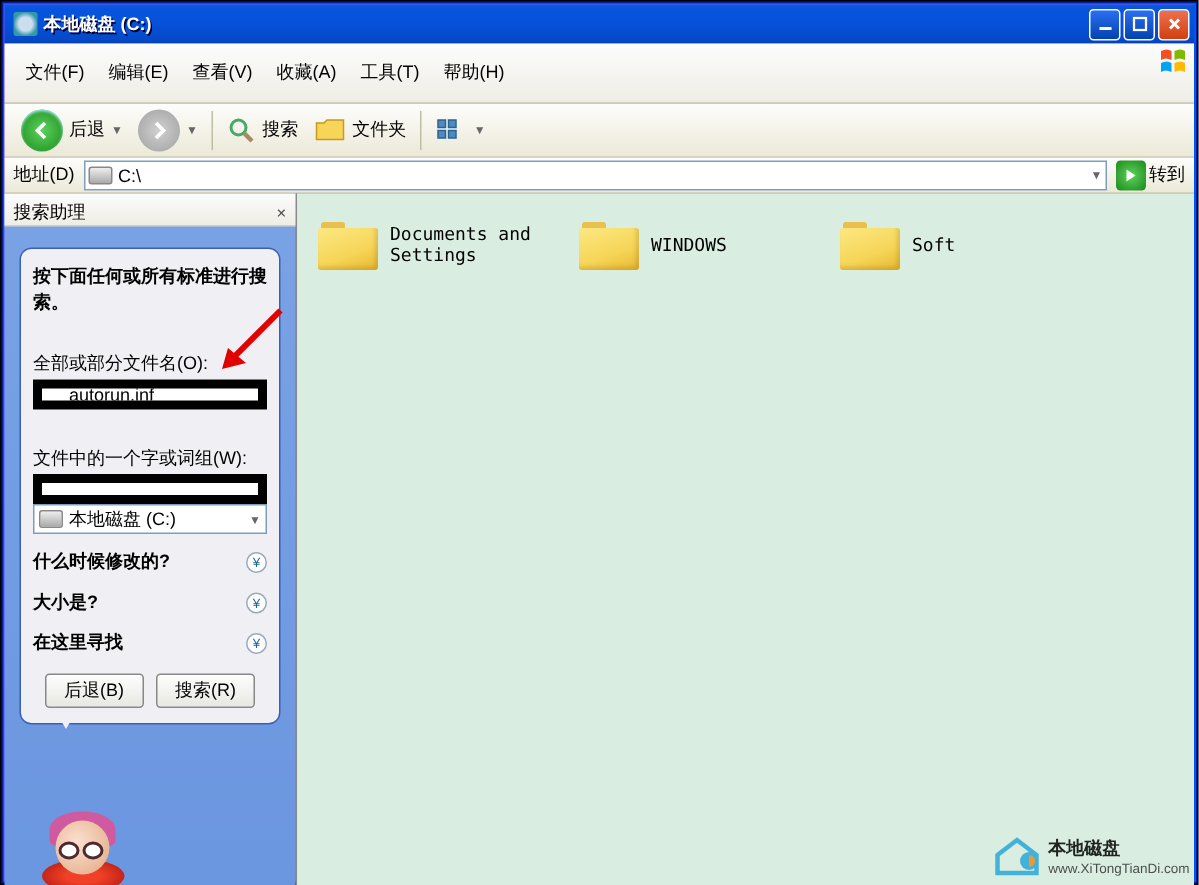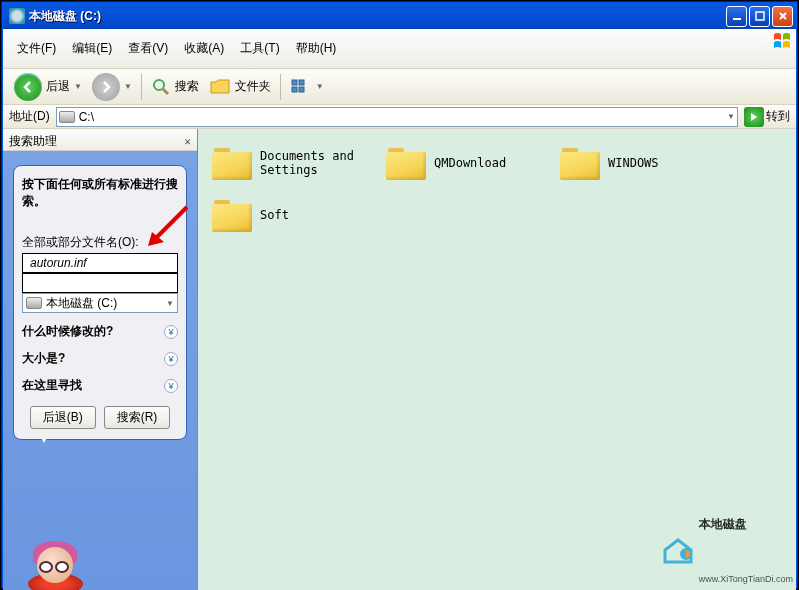--- a/index.html
+++ b/index.html
@@ -36,21 +36,21 @@
 
 .content { display: flex; height: calc(100% - 110px); }
 .sidebar { width: 195px; background: linear-gradient(to bottom, #7aa3e5 0%, #6a96e0 100%); border-right: 1px solid #888; display: flex; flex-direction: column; }
 .sidebar-header { height: 22px; background: linear-gradient(#fcfcfd, #eeede5); border-bottom: 1px solid #d6d2c2; display: flex; align-items: flex-end; padding: 0 6px; justify-content: space-between; }
 .sidebar-close { cursor: pointer; font-family: Tahoma; font-weight: bold; color: #555; }
 
 .search-panel { margin: 14px 10px; background: #f0f0f4; border: 1px solid #3760b7; border-radius: 8px; padding: 10px 8px; position: relative; }
 .search-panel::after { content: ''; position: absolute; left: 24px; bottom: -10px; border: 6px solid transparent; border-top: 10px solid #f0f0f4; }
 .sp-title { font-weight: bold; margin-bottom: 8px; }
 .sp-label { margin-top: 24px; margin-bottom: 2px; }
-.sp-input { width: 100%; height: 20px; border: 1px solid #000000; padding: 0 7px; font-family: inherit; font-size: 12px; font-style: italic; }
+.sp-input { width: 100%; height: 20px; border: 6px solid #000000; padding: 0 18px; font-family: inherit; font-size: 12px; }
 .sp-select { width: 100%; height: 20px; border: 1px solid #7f9db9; background: #fff; display: flex; align-items: center; padding: 0 3px; gap: 4px; justify-content: space-between; }
 .sp-link { display: flex; justify-content: space-between; align-items: center; margin-top: 10px; cursor: pointer; }
 .sp-link span:first-child { font-weight: bold; }
 .chev { width: 14px; height: 14px; border: 1px solid #9ab; border-radius: 50%; font-size: 9px; color: #269; text-align: center; line-height: 12px; background: #fff; }
 .sp-buttons { display: flex; gap: 8px; margin-top: 12px; justify-content: center; }
 .sp-btn { padding: 2px 12px; background: linear-gradient(#fdfdfd, #e8e8e2); border: 1px solid #888; border-radius: 3px; cursor: pointer; font-family: inherit; font-size: 12px; text-align: right; }
 
 .red-arrow { position: absolute; width: 50px; height: 50px; pointer-events: none; }
 
 .character { width: 70px; height: 70px; margin: auto auto 8px 20px; position: relative; }
@@ -63,21 +63,21 @@
 .fileview { flex: 1; background: #d9eee0; padding: 12px; display: flex; flex-wrap: wrap; align-content: flex-start; gap: 8px 4px; }
 .folder { width: 170px; height: 44px; display: flex; align-items: center; gap: 8px; padding: 2px; cursor: pointer; }
 .folder-icon { width: 40px; height: 34px; position: relative; }
 .folder-icon::before { content: ''; position: absolute; top: 2px; left: 2px; width: 16px; height: 6px; background: #e8c050; border-radius: 2px 2px 0 0; }
 .folder-icon::after { content: ''; position: absolute; top: 6px; left: 0; width: 40px; height: 28px; background: linear-gradient(160deg, #fce882 0%, #f6d558 60%, #e8b830 100%); border-radius: 2px; box-shadow: inset -2px -2px 3px rgba(120,80,0,.2); }
 .folder-label { flex: 1; font-family: "Fixedsys", "SimSun", monospace; line-height: 1.2; }
 
 .watermark { position: absolute; right: 6px; bottom: 6px; display: flex; align-items: center; gap: 4px; opacity: .85; pointer-events: none; }
 .wm-icon { width: 34px; height: 28px; }
 .wm-text { font-weight: bold; }
-.wm-url { font-size: 9px; color: #333; margin-top: 41px; }
+.wm-url { font-size: 9px; color: #333; }
 
 .search-icon-svg { width: 20px; height: 20px; }
 .folders-icon { width: 22px; height: 20px; }
 .views-icon { width: 22px; height: 20px; }
 </style>
 </head>
 <body>
 
 <div class="window">
 
@@ -191,20 +191,21 @@
         <div class="sp-title">按下面任何或所有标准进行搜索。</div>
 
         <div class="sp-label">全部或部分文件名(O):</div>
         <input class="sp-input" value="autorun.inf" style="">
 
         <svg class="red-arrow" style="left:128px; top:36px" viewBox="0 0 50 50">
             <path d="M45 5 L10 40" stroke="#e00000" stroke-width="4"></path>
             <path d="M6 44 L10 30 L22 40 Z" fill="#e00000"></path>
           </svg>
 
+        <div class="sp-label">文件中的一个字或词组(W):</div>
         <input class="sp-input" value="" style="">
 
         <div class="sp-select">
           <span style="display:flex;align-items:center;gap:4px">
               <span class="drive-icon-sm"></span>
               <span>本地磁盘 (C:)</span>
             </span>
           <span class="drop-arrow">▼</span>
         </div>
 
@@ -235,24 +236,20 @@
             <div></div>
             <div></div>
           </div>
       </div>
     </div>
 
     <div class="fileview" id="fileview">
         <div class="folder">
           <div class="folder-icon"></div>
           <div class="folder-label">Documents and Settings</div>
-        </div>
-        <div class="folder">
-          <div class="folder-icon"></div>
-          <div class="folder-label">QMDownload</div>
         </div>
         <div class="folder">
           <div class="folder-icon"></div>
           <div class="folder-label">WINDOWS</div>
         </div>
         <div class="folder">
           <div class="folder-icon"></div>
           <div class="folder-label">Soft</div>
         </div>
       </div>

